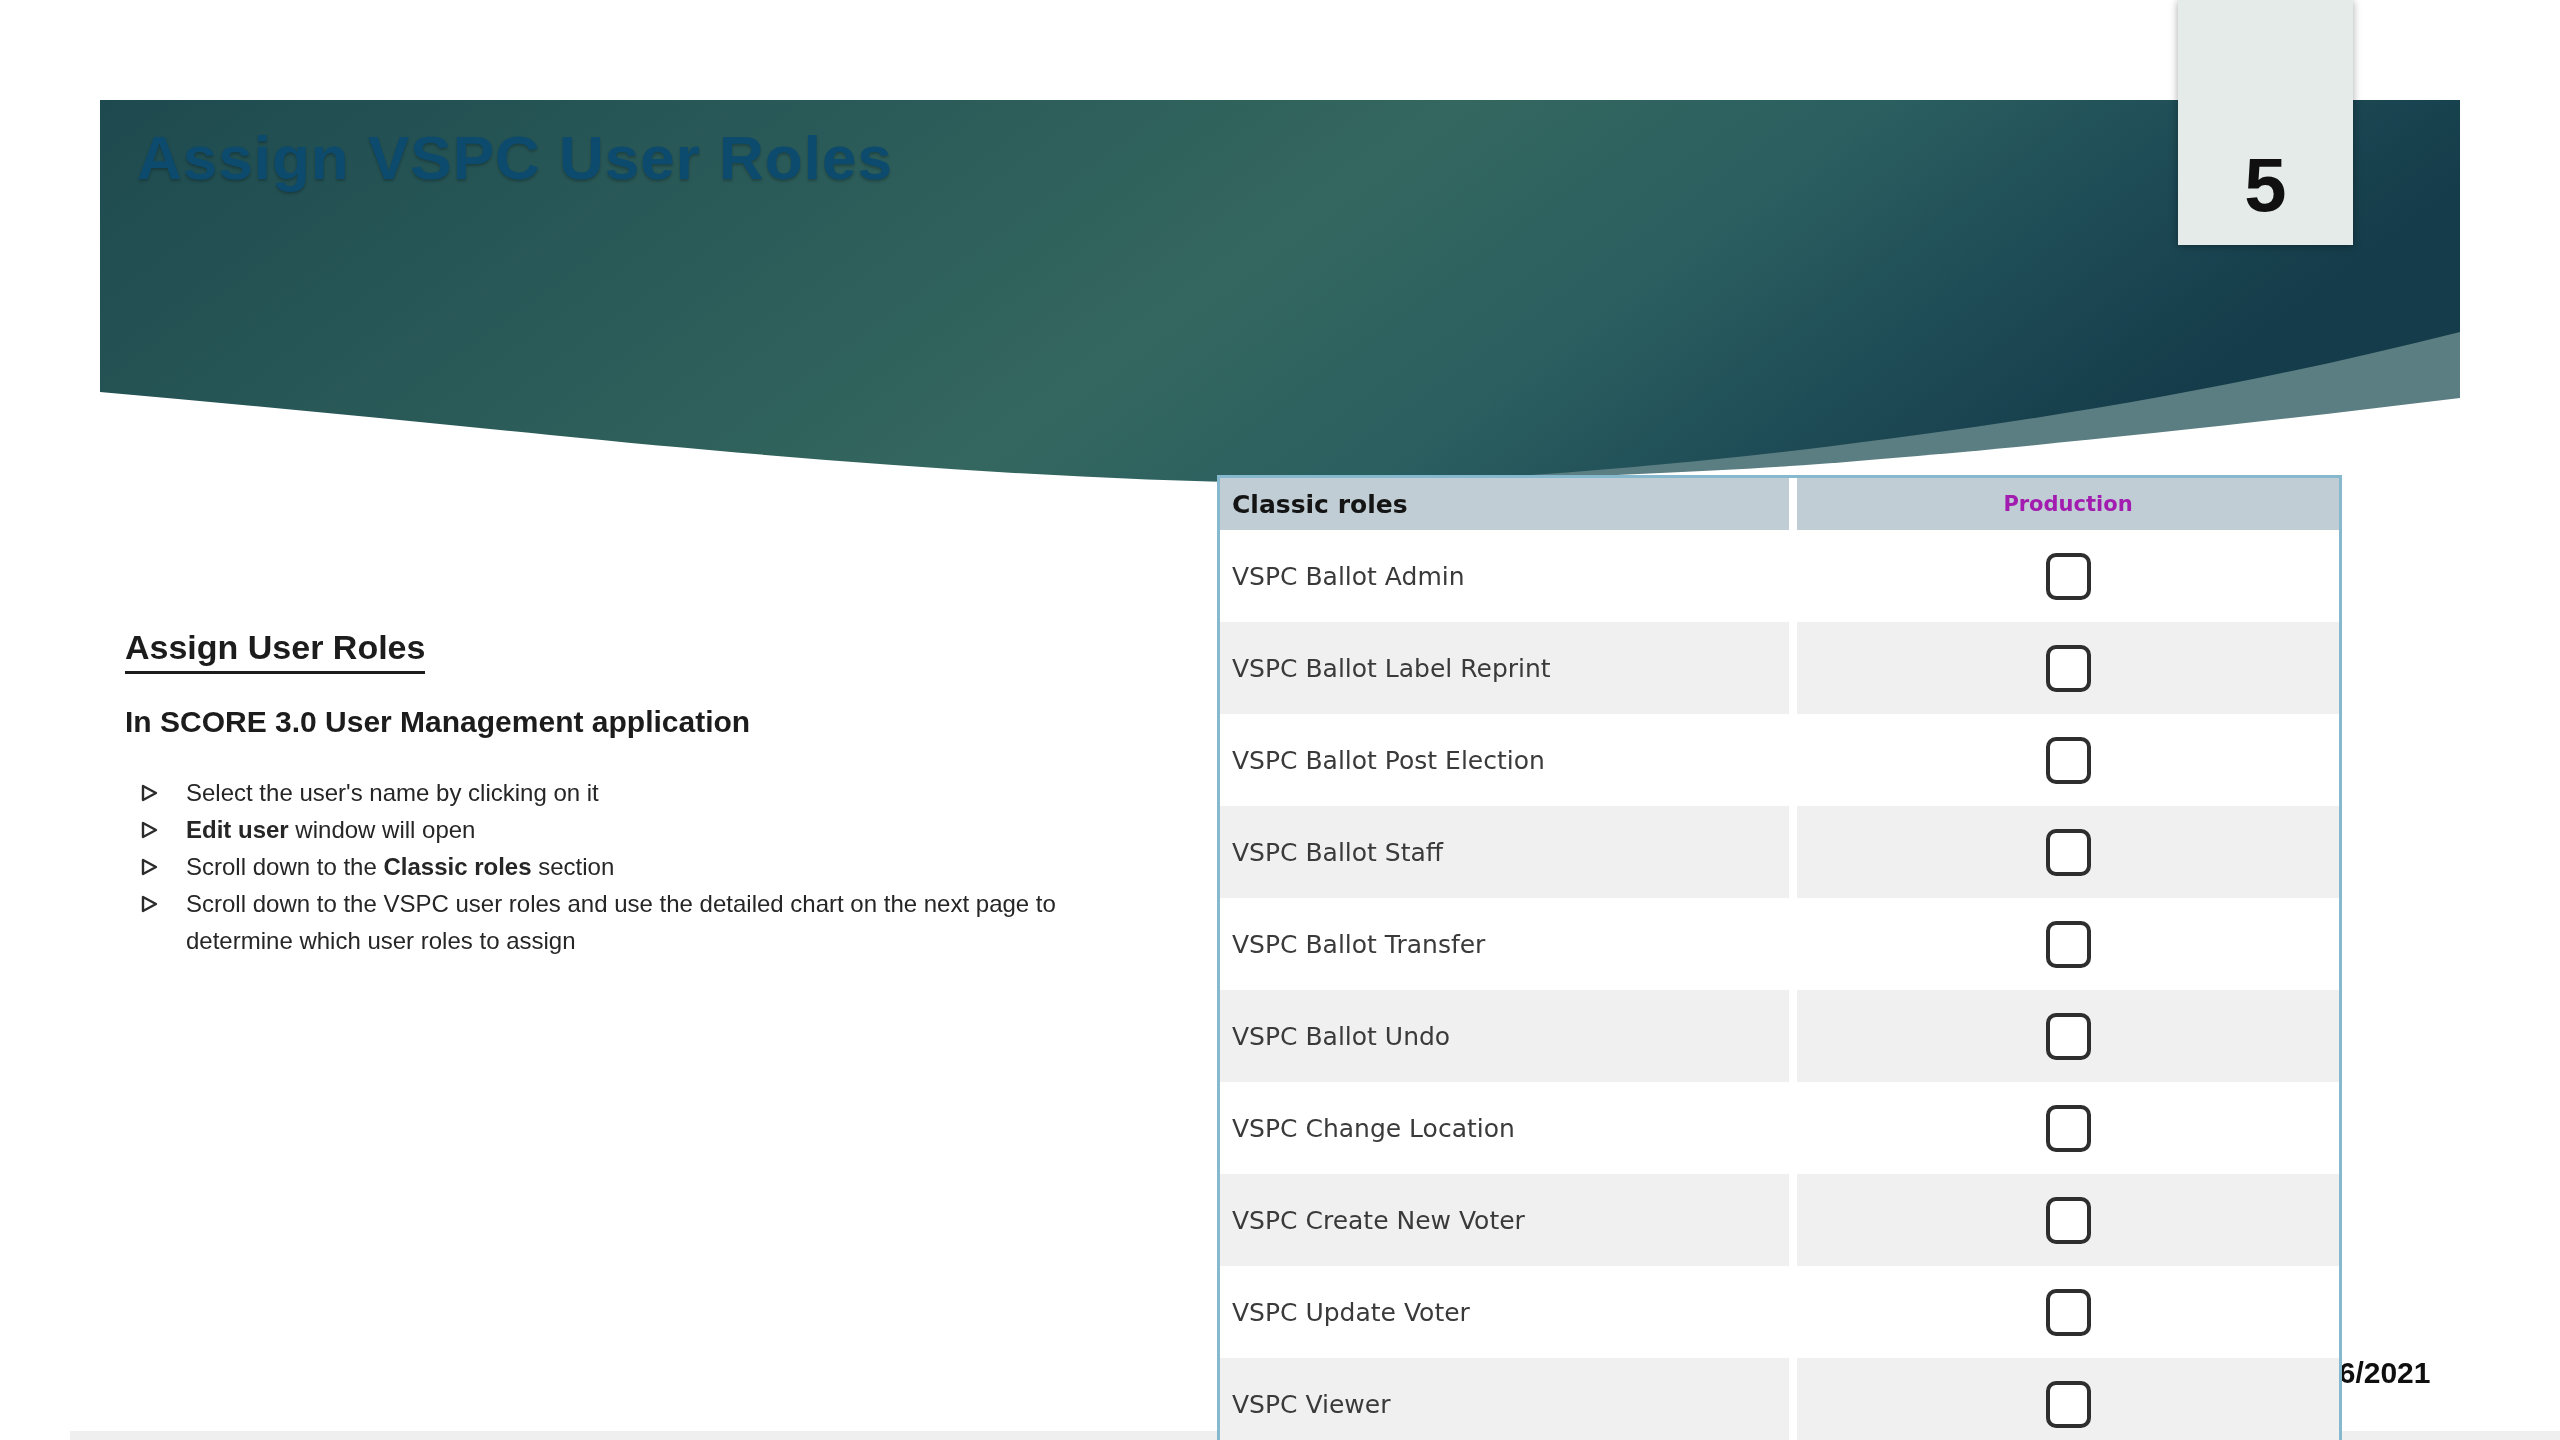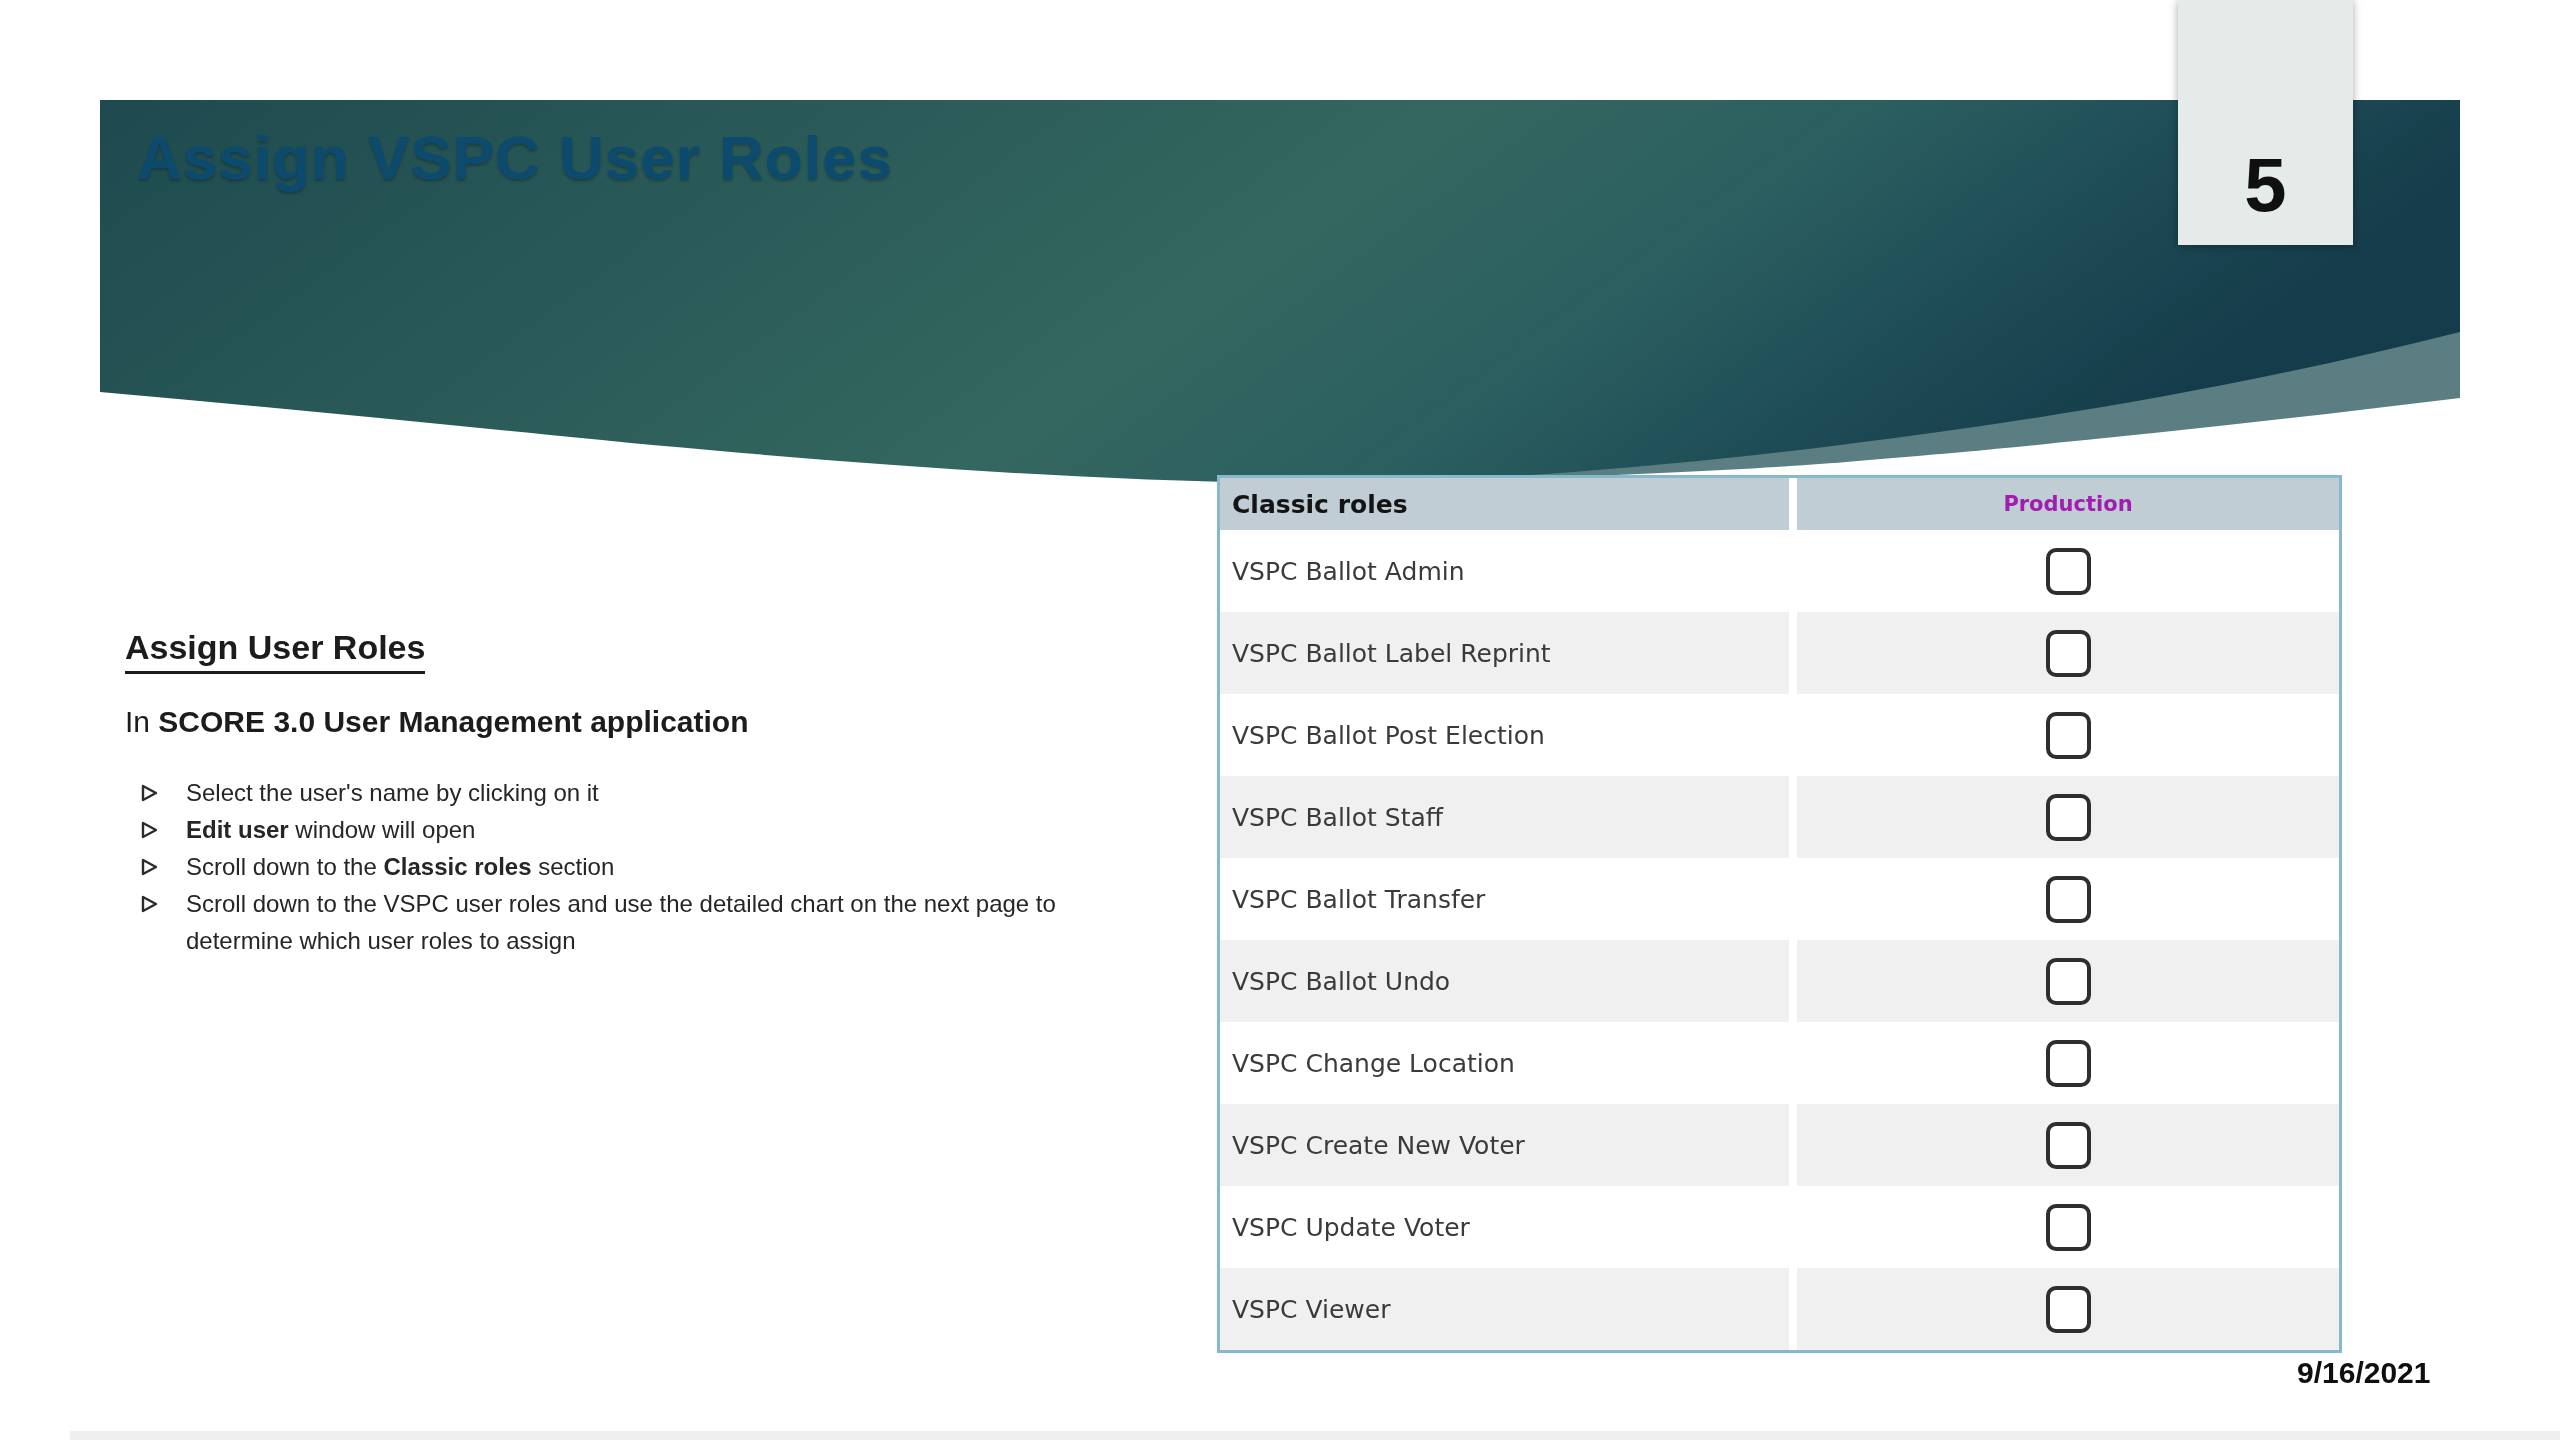--- a/index.html
+++ b/index.html
@@ -83,21 +83,21 @@
   .th-classic{
     flex:0 0 577px;box-sizing:border-box;
     display:flex;align-items:center;padding-left:12px;
     border-right:8px solid #ffffff;
     font-size:25px;font-weight:bold;color:#141414;
   }
   .th-prod{
     flex:1;display:flex;align-items:center;justify-content:center;
     font-size:21px;font-weight:bold;color:#a21caf;
   }
-  .row{display:flex;height:82px;background:#ffffff;}
+  .row{display:flex;height:92px;background:#ffffff;}
   .row.alt{background:var(--row-alt-bg,#f0f0f0);}
   .cell-role{
     flex:0 0 577px;box-sizing:border-box;
     display:flex;align-items:center;padding-left:12px;
     border-right:8px solid #ffffff;
     font-size:25px;color:#3a3a3a;
   }
   .cell-check{flex:1;display:flex;align-items:center;justify-content:center;}
   .checkbox{
     width:45px;height:47px;box-sizing:border-box;
@@ -144,21 +144,21 @@
   </div>
 
   <div class="slide-title">Assign VSPC User Roles</div>
 
   <div class="page-tab">
     <div class="page-number">5</div>
   </div>
 
   <div class="content-block">
     <h2 class="content-heading">Assign User Roles</h2>
-    <p class="content-intro"><span style="font-weight: normal;">In </span><span style="font-weight: bold; margin-top: 40px;">SCORE 3.0 User Management application</span></p>
+    <p class="content-intro"><span style="font-weight: bold;">In </span><span style="font-weight: bold; margin-top: 40px;">SCORE 3.0 User Management application</span></p>
     <ul class="instructions">
   <li>
     <svg class="bullet-icon" viewBox="0 0 22 22">
       <path d="M4 4 L17 11 L4 18 Z" fill="none" stroke="#2b2b2b" stroke-width="2.4" stroke-linejoin="round"></path>
     </svg>
     <span class="li-text"><span style="font-weight: normal;">Select the user's name by clicking on it</span></span>
   </li>
 
   <li>
     <svg class="bullet-icon" viewBox="0 0 22 22">

